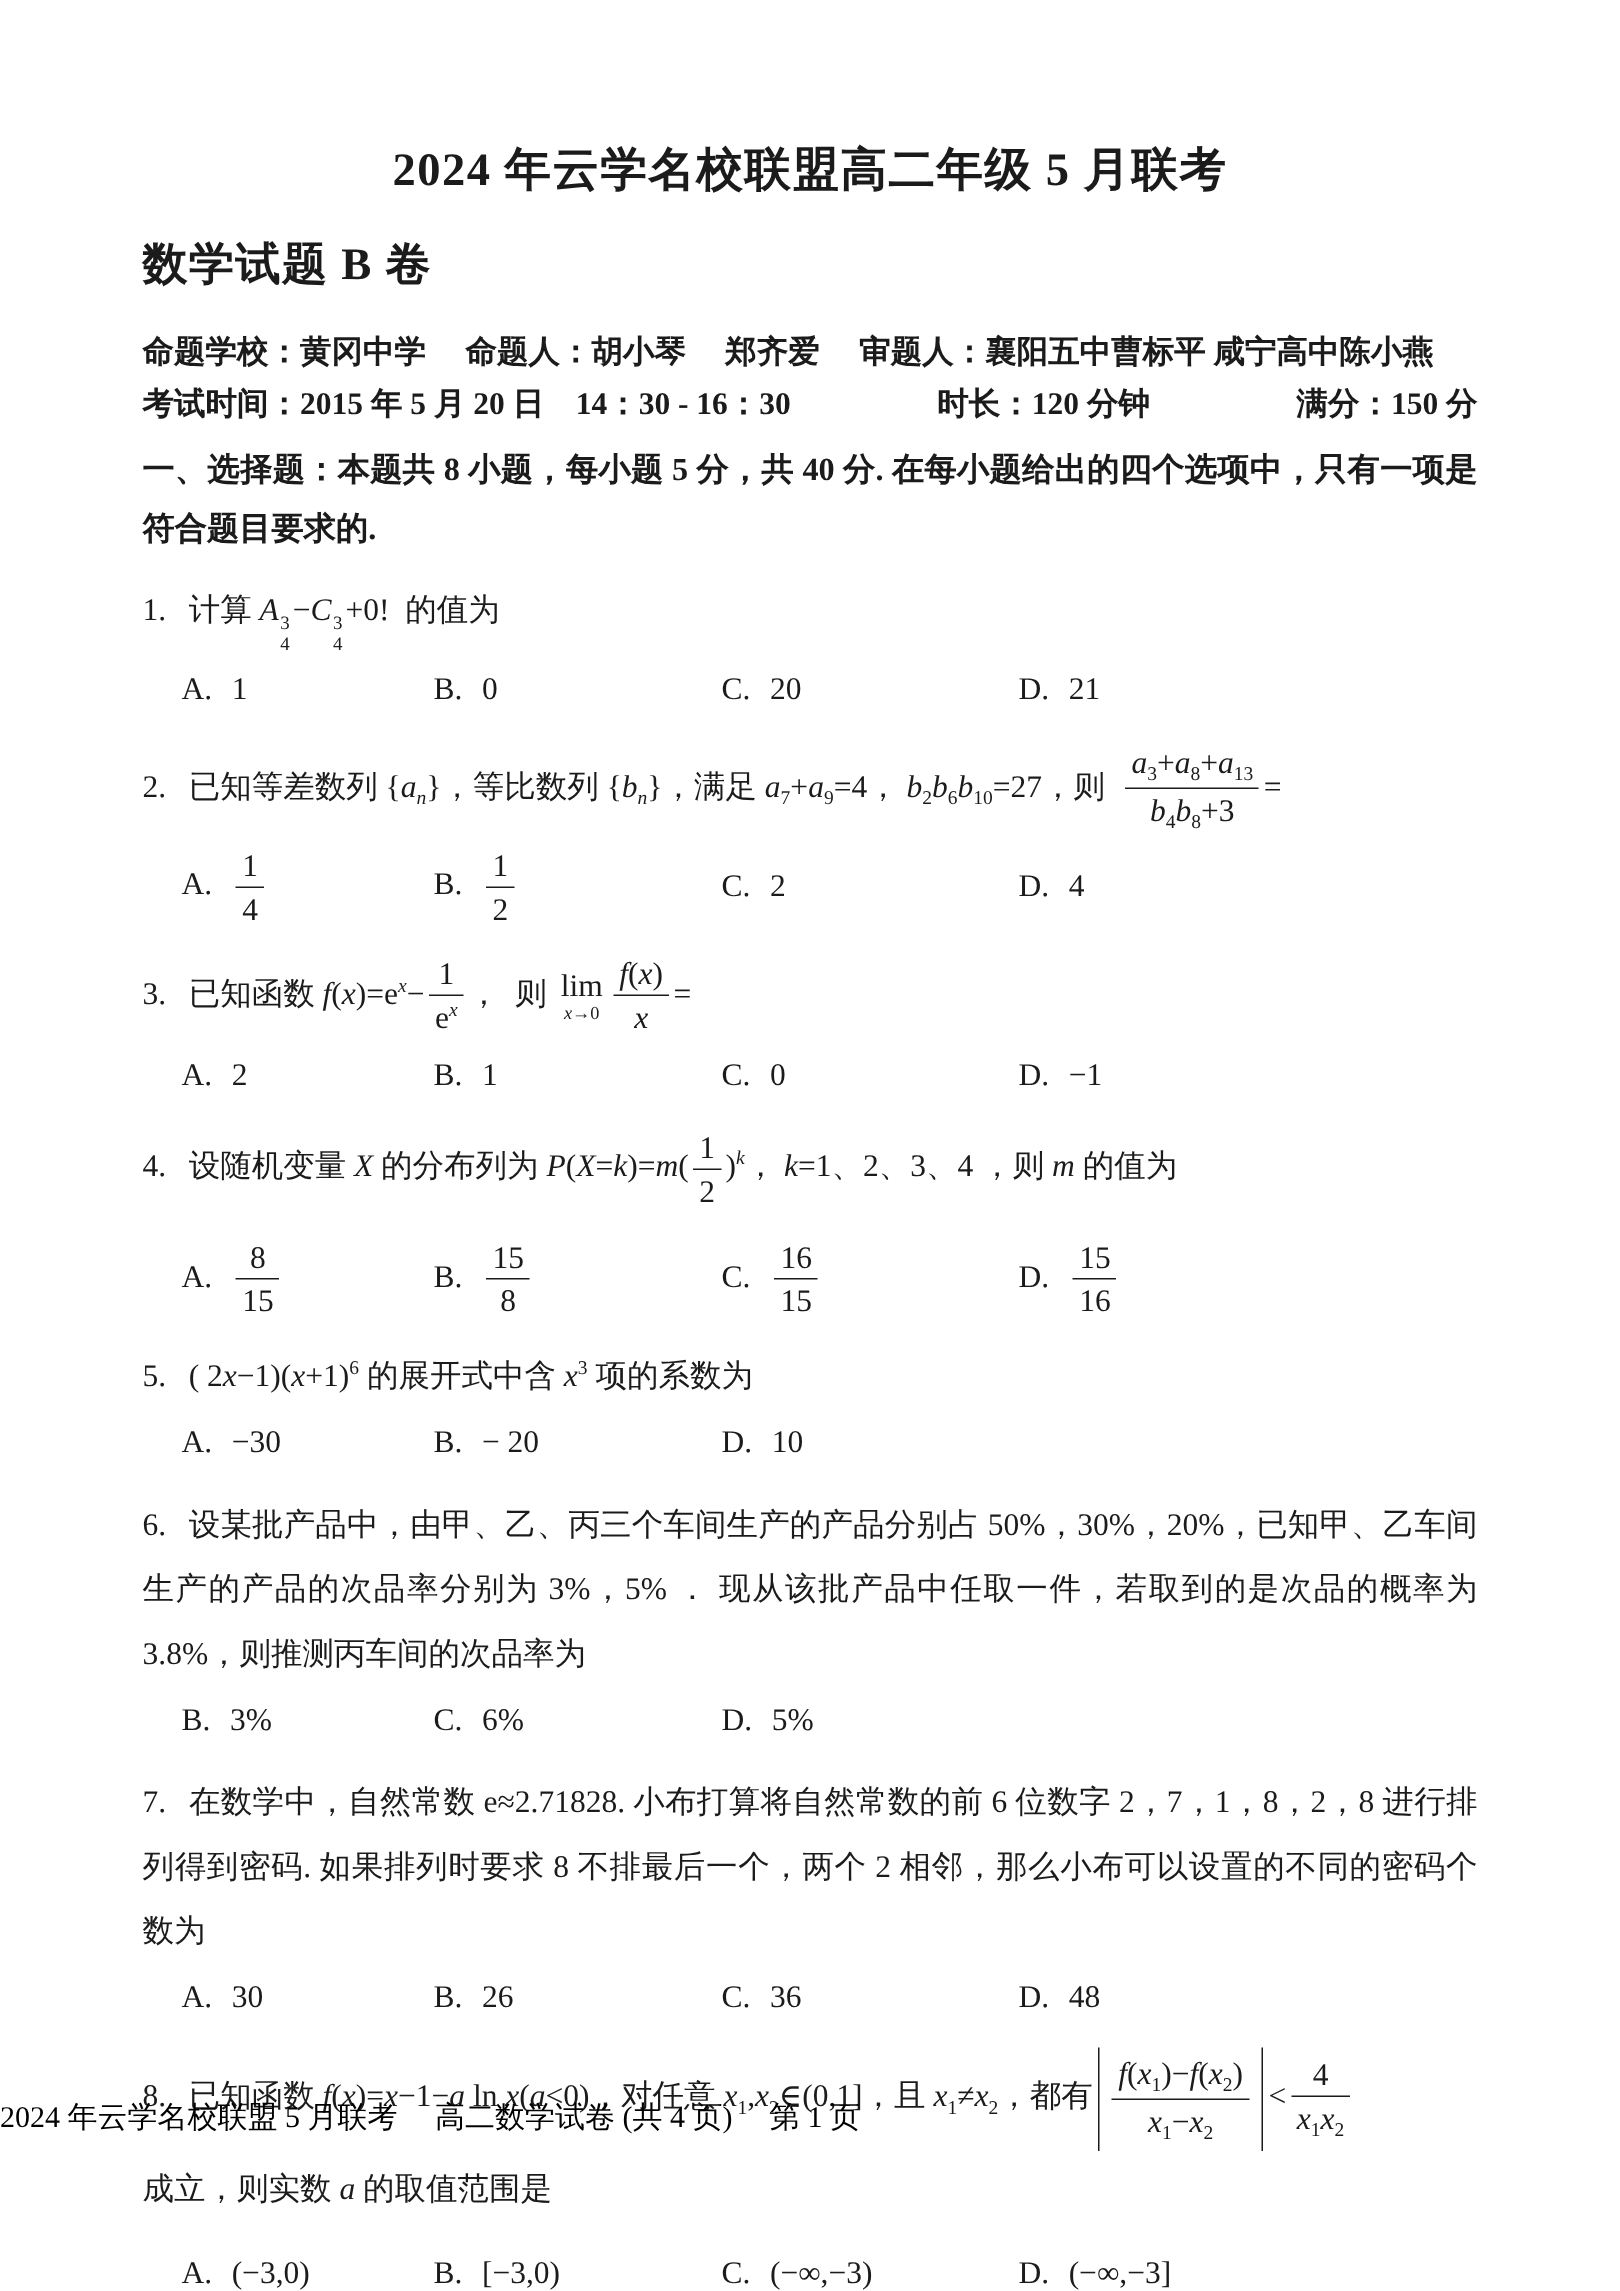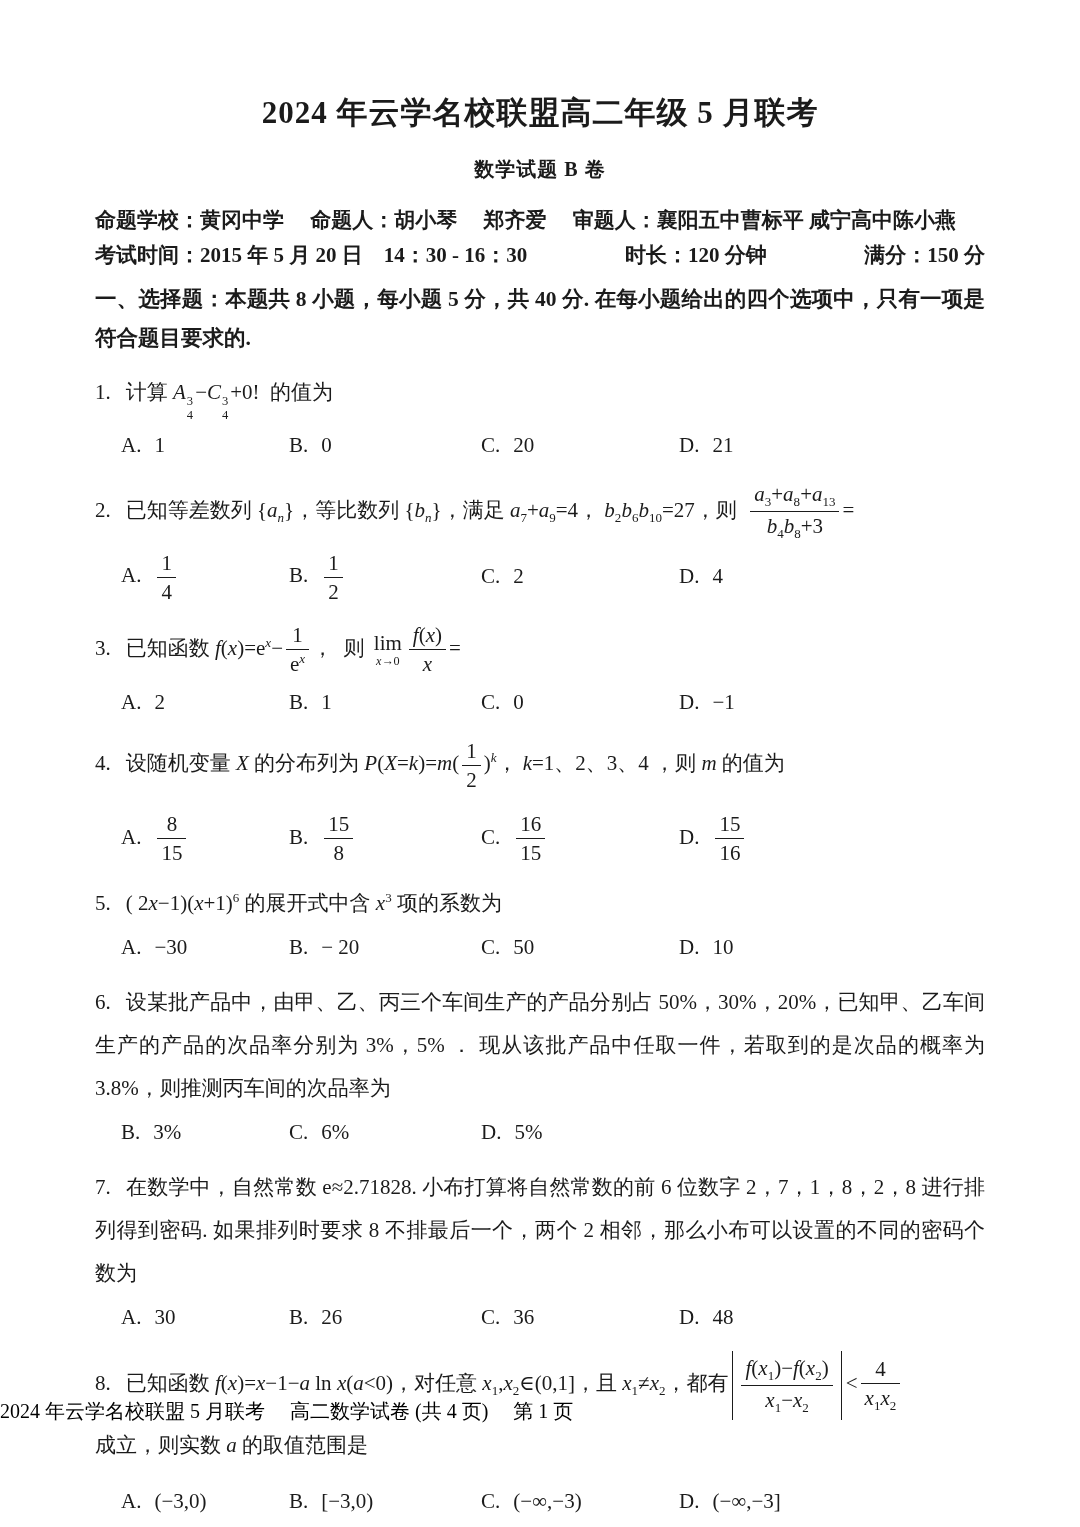--- a/index.html
+++ b/index.html
@@ -12,21 +12,21 @@
     color:#1b1b1b;
     font-family:"Liberation Serif","DejaVu Serif",serif;
     padding:92px 95px 0 95px;
     overflow:hidden;
   }
   .title {
     font-size:31px; font-weight:700; text-align:center;
     letter-spacing:1px; margin-bottom:22px;
   }
   .subtitle {
-    font-size:20px; font-weight:700; text-align:center;
+    font-size:30px; font-weight:700; 
     letter-spacing:1px; margin-bottom:20px;
   }
   .meta-line {
     font-size:21px; font-weight:700; line-height:1.65;
     white-space:nowrap;
   }
   .meta-row {
     display:flex; justify-content:space-between;
     font-size:21px; font-weight:700; line-height:1.65;
   }
@@ -146,21 +146,20 @@
       <span class="opt"><span class="olabel">C.</span><span><span class="frac"><span class="fn">16</span><span class="fd">15</span></span></span></span>
       <span class="opt"><span class="olabel">D.</span><span><span class="frac"><span class="fn">15</span><span class="fd">16</span></span></span></span>
     </div>
   </section>
 
   <section class="question q5">
     <p class="stem"><span class="qnum">5.</span><span>( 2<i>x</i>−1)(<i>x</i>+1)<sup>6</sup> 的展开式中含 <i>x</i><sup>3</sup> 项的系数为</span></p>
     <div class="opts">
       <span class="opt"><span class="olabel">A.</span><span>−30</span></span>
       <span class="opt"><span class="olabel">B.</span><span>− 20</span></span>
-      <span class="opt"><span class="olabel">C.</span><span>50</span></span>
       <span class="opt"><span class="olabel">D.</span><span>10</span></span>
     </div>
   </section>
 
   <section class="question q6">
     <p class="stem"><span class="qnum">6.</span><span>设某批产品中，由甲、乙、丙三个车间生产的产品分别占 50%，30%，20%，已知甲、乙车间生产的产品的次品率分别为 3%，5% ．&nbsp;现从该批产品中任取一件，若取到的是次品的概率为 3.8%，则推测丙车间的次品率为</span></p>
     <div class="opts">
       <span class="opt"><span class="olabel">B.</span><span>3%</span></span>
       <span class="opt"><span class="olabel">C.</span><span>6%</span></span>
       <span class="opt"><span class="olabel">D.</span><span>5%</span></span>

